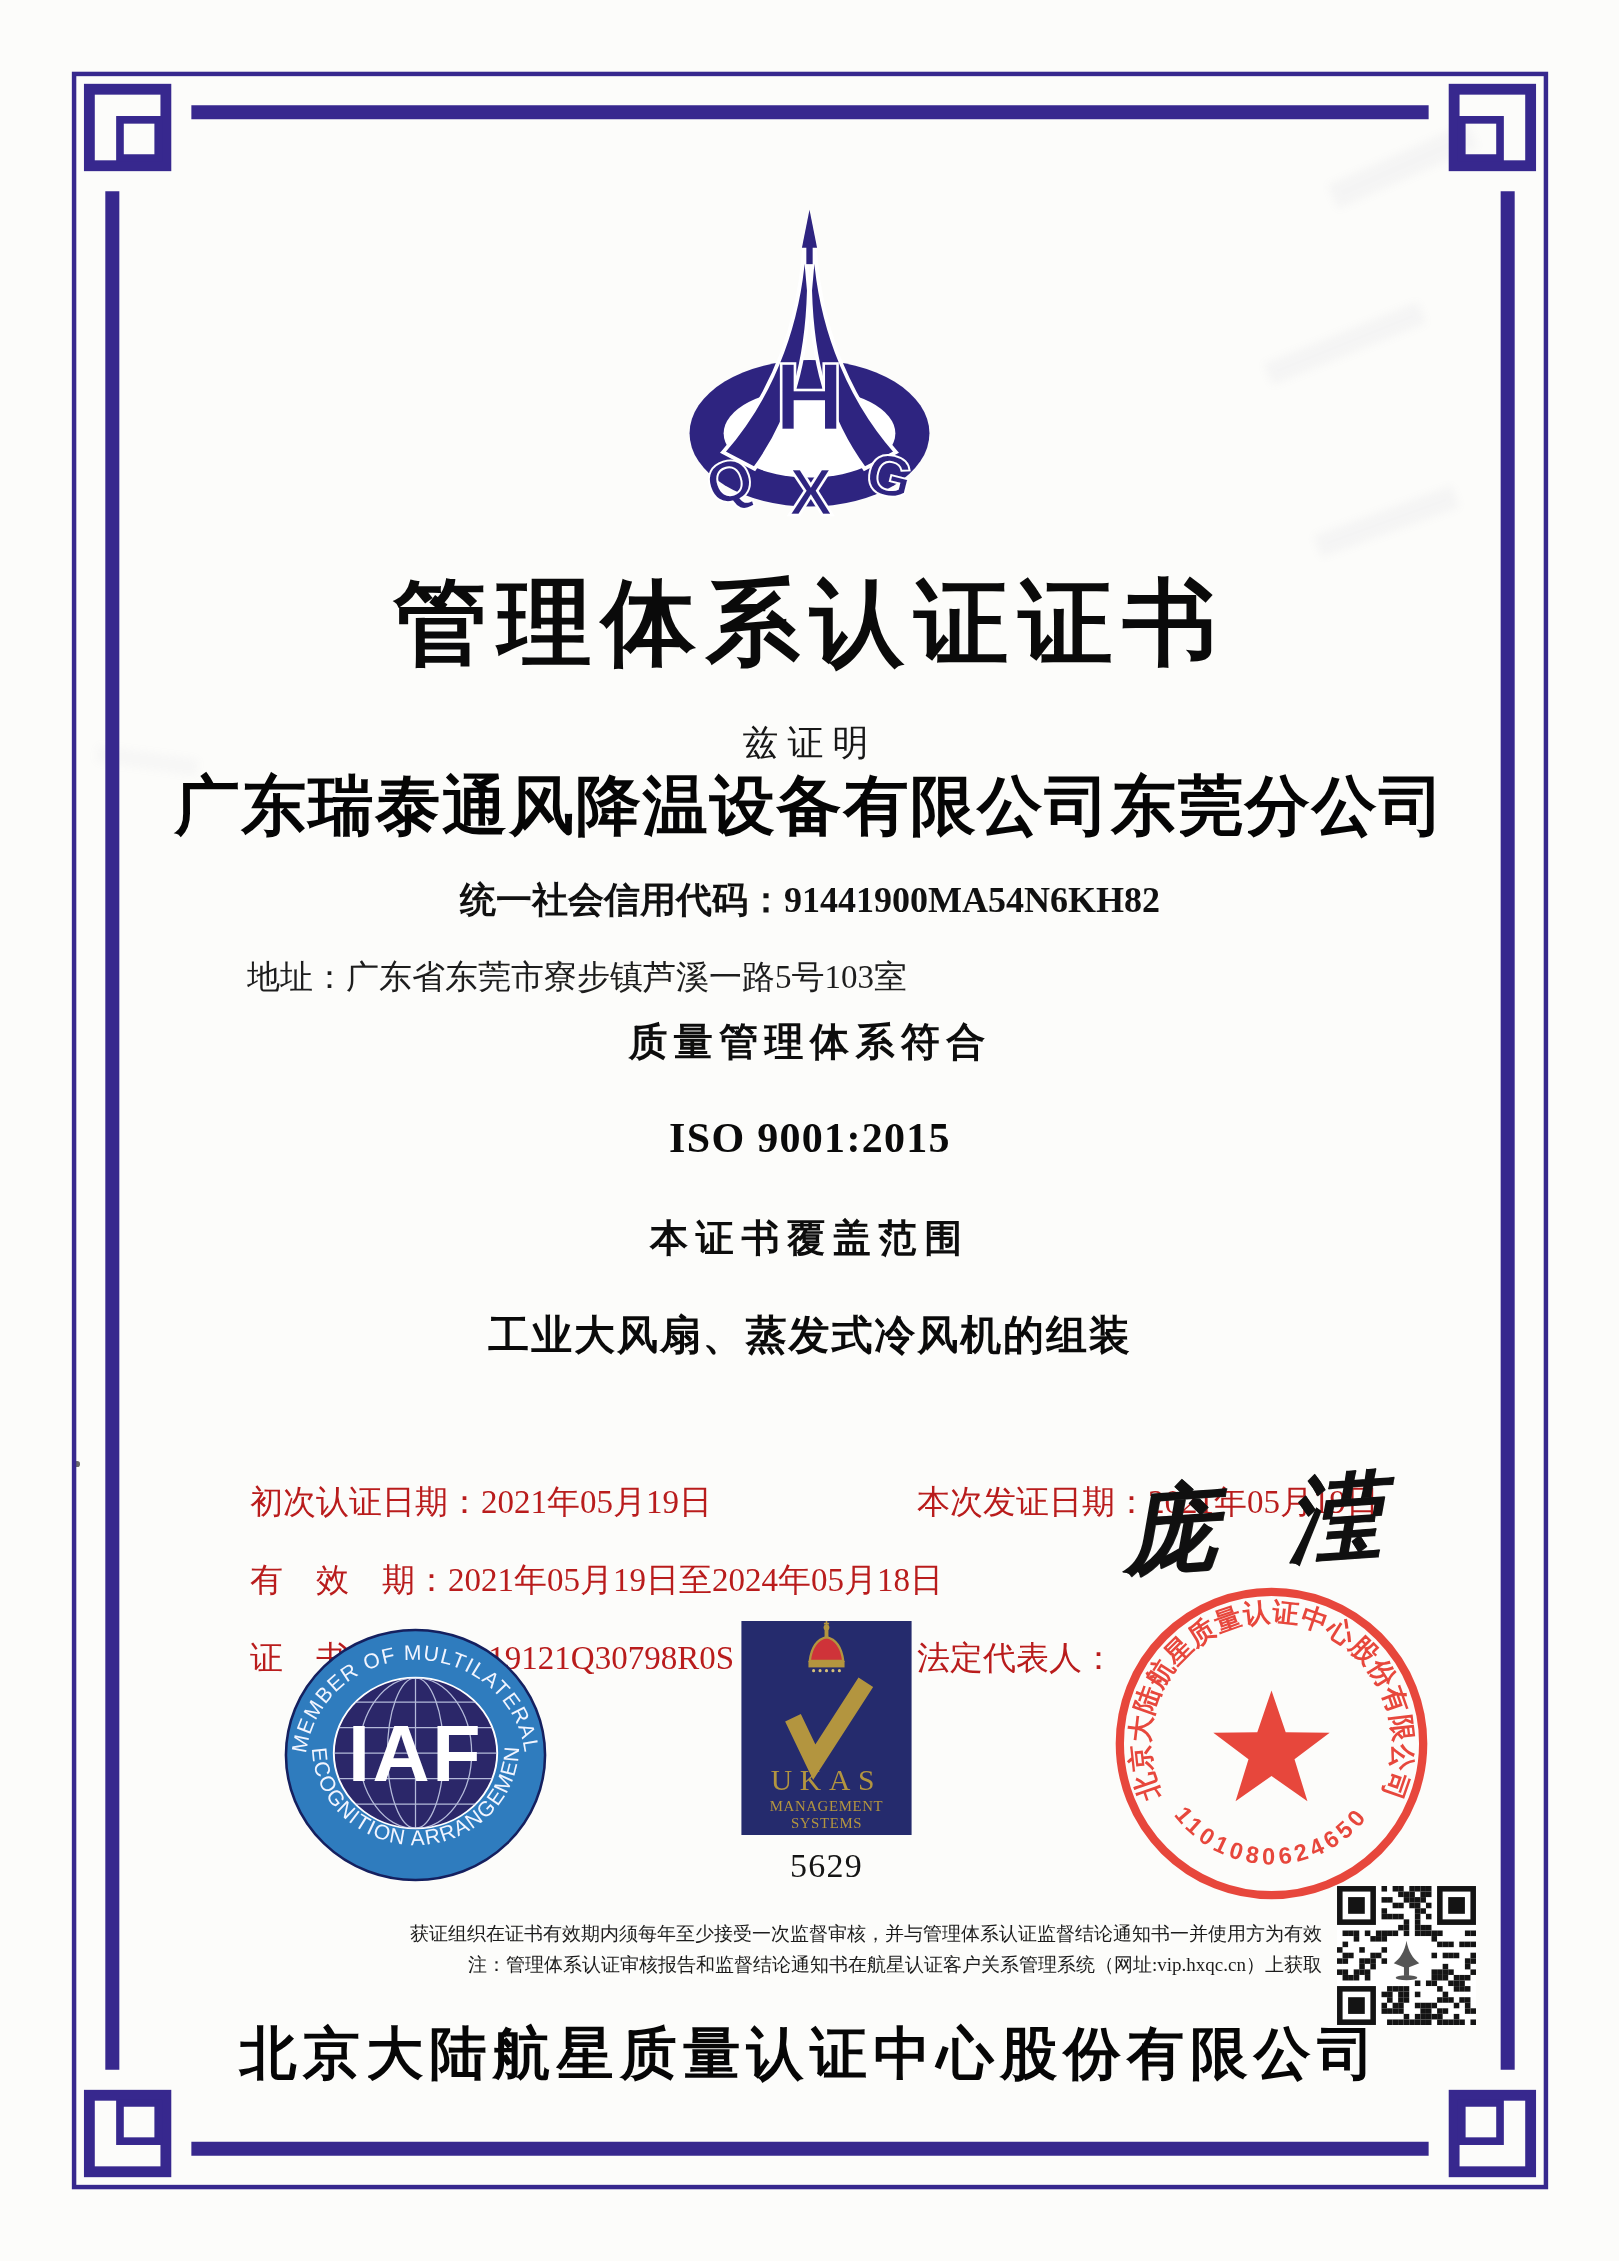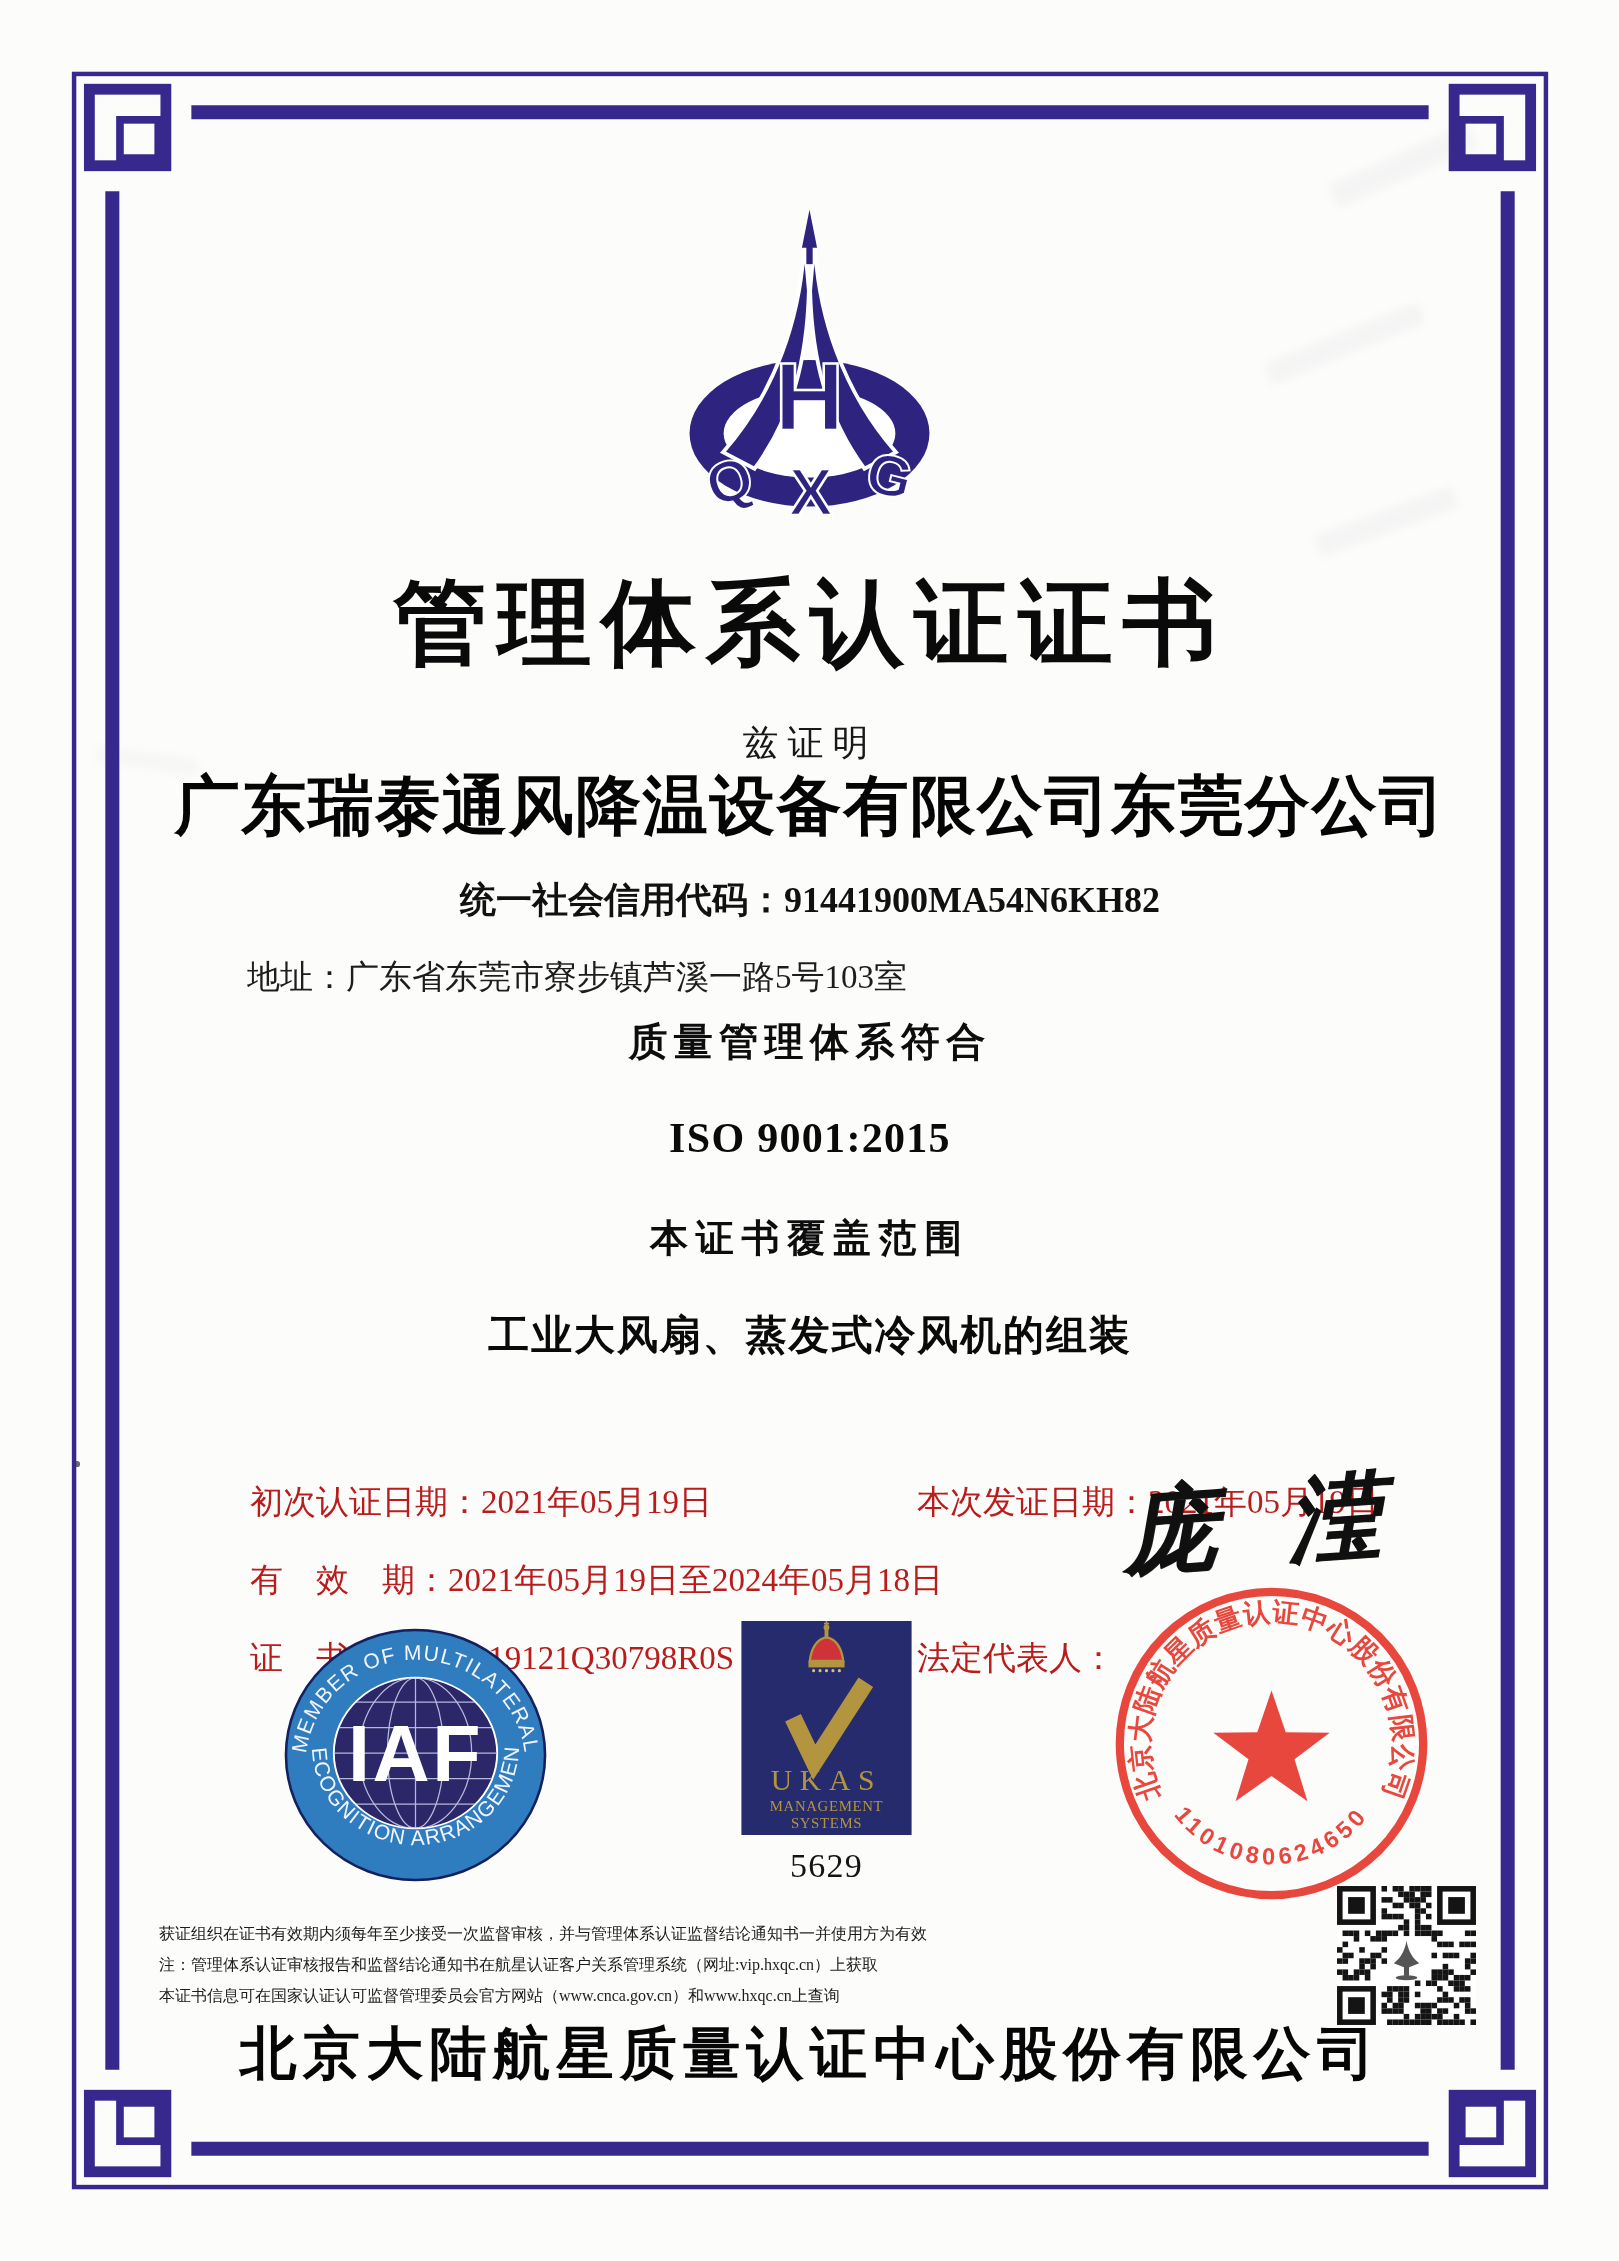--- a/index.html
+++ b/index.html
@@ -18,21 +18,21 @@
   .scopehead{top:1213px;font-size:38px;font-weight:700;letter-spacing:7.7px;color:#0d0d0d;}
   .scope{top:1308px;font-size:41px;font-weight:700;letter-spacing:1.9px;color:#0a0a0a;}
   .row{font-size:33px;color:#b91c1c;white-space:nowrap;}
   .r1{top:1480px;left:250px;}
   .r1b{top:1480px;left:917px;}
   .r2{top:1558px;left:250px;}
   .r3{top:1636px;left:250px;}
   .r3b{top:1636px;left:917px;}
   .signature{top:1460px;left:1122px;font-size:94px;font-weight:700;font-style:italic;letter-spacing:24px;color:#101010;transform:rotate(-4deg);text-shadow:0.6px 0.6px 0 #222;}
   .ukasnum{top:1847px;left:741px;width:171px;text-align:center;font-size:34px;color:#151515;letter-spacing:1.3px;}
-  .notes{top:1918px;left:159px;width:1173px;text-align:left;font-size:16px;line-height:31px;color:#1c1c1c;}
+  .notes{top:1918px;left:149px;width:1173px;text-align:right;font-size:19px;line-height:31px;color:#1c1c1c;}
   .issuer{top:2016px;font-size:57px;font-weight:900;letter-spacing:6.4px;color:#060606;}
   .dot{top:1461px;left:74px;width:5.7px;height:5.7px;background:#444;border-radius:50%;opacity:.8;}
   .ghost{background:#9a9ab0;filter:blur(4.5px);opacity:.07;}
   .g1{top:153px;left:1326px;width:153px;height:25.5px;transform:rotate(-24deg);}
   .g2{top:332px;left:1262px;width:166px;height:23px;transform:rotate(-22deg);}
   .g3{top:510px;left:1313px;width:147px;height:23px;transform:rotate(-20deg);}
   .g4{top:752px;left:96px;width:102px;height:16.6px;transform:rotate(8deg);opacity:.05;}
   svg text{font-family:"Liberation Sans","DejaVu Sans",sans-serif;}
   svg .sertext{font-family:"Liberation Serif","DejaVu Serif",serif;}
 </style>
@@ -371,19 +371,18 @@
       <g fill="#555">
         <path d="M109 86 C106 103 99 114 89 121 L109 129 L129 121 C119 114 112 103 109 86 Z"></path>
         <rect x="105" y="126" width="8" height="15"></rect>
         <ellipse cx="109" cy="144" rx="17" ry="4"></ellipse>
       </g>
     </svg>
 
   <div class="abs serif notes">
     <div>获证组织在证书有效期内须每年至少接受一次监督审核，并与管理体系认证监督结论通知书一并使用方为有效</div>
     <div>注：管理体系认证审核报告和监督结论通知书在航星认证客户关系管理系统（网址:vip.hxqc.cn）上获取</div>
-    <div>本证书信息可在国家认证认可监督管理委员会官方网站（www.cnca.gov.cn）和www.hxqc.cn上查询</div>
   </div>
 
   <div class="abs center sans issuer">北京大陆航星质量认证中心股份有限公司</div>
 
 </div>
 
 
 </body></html>

